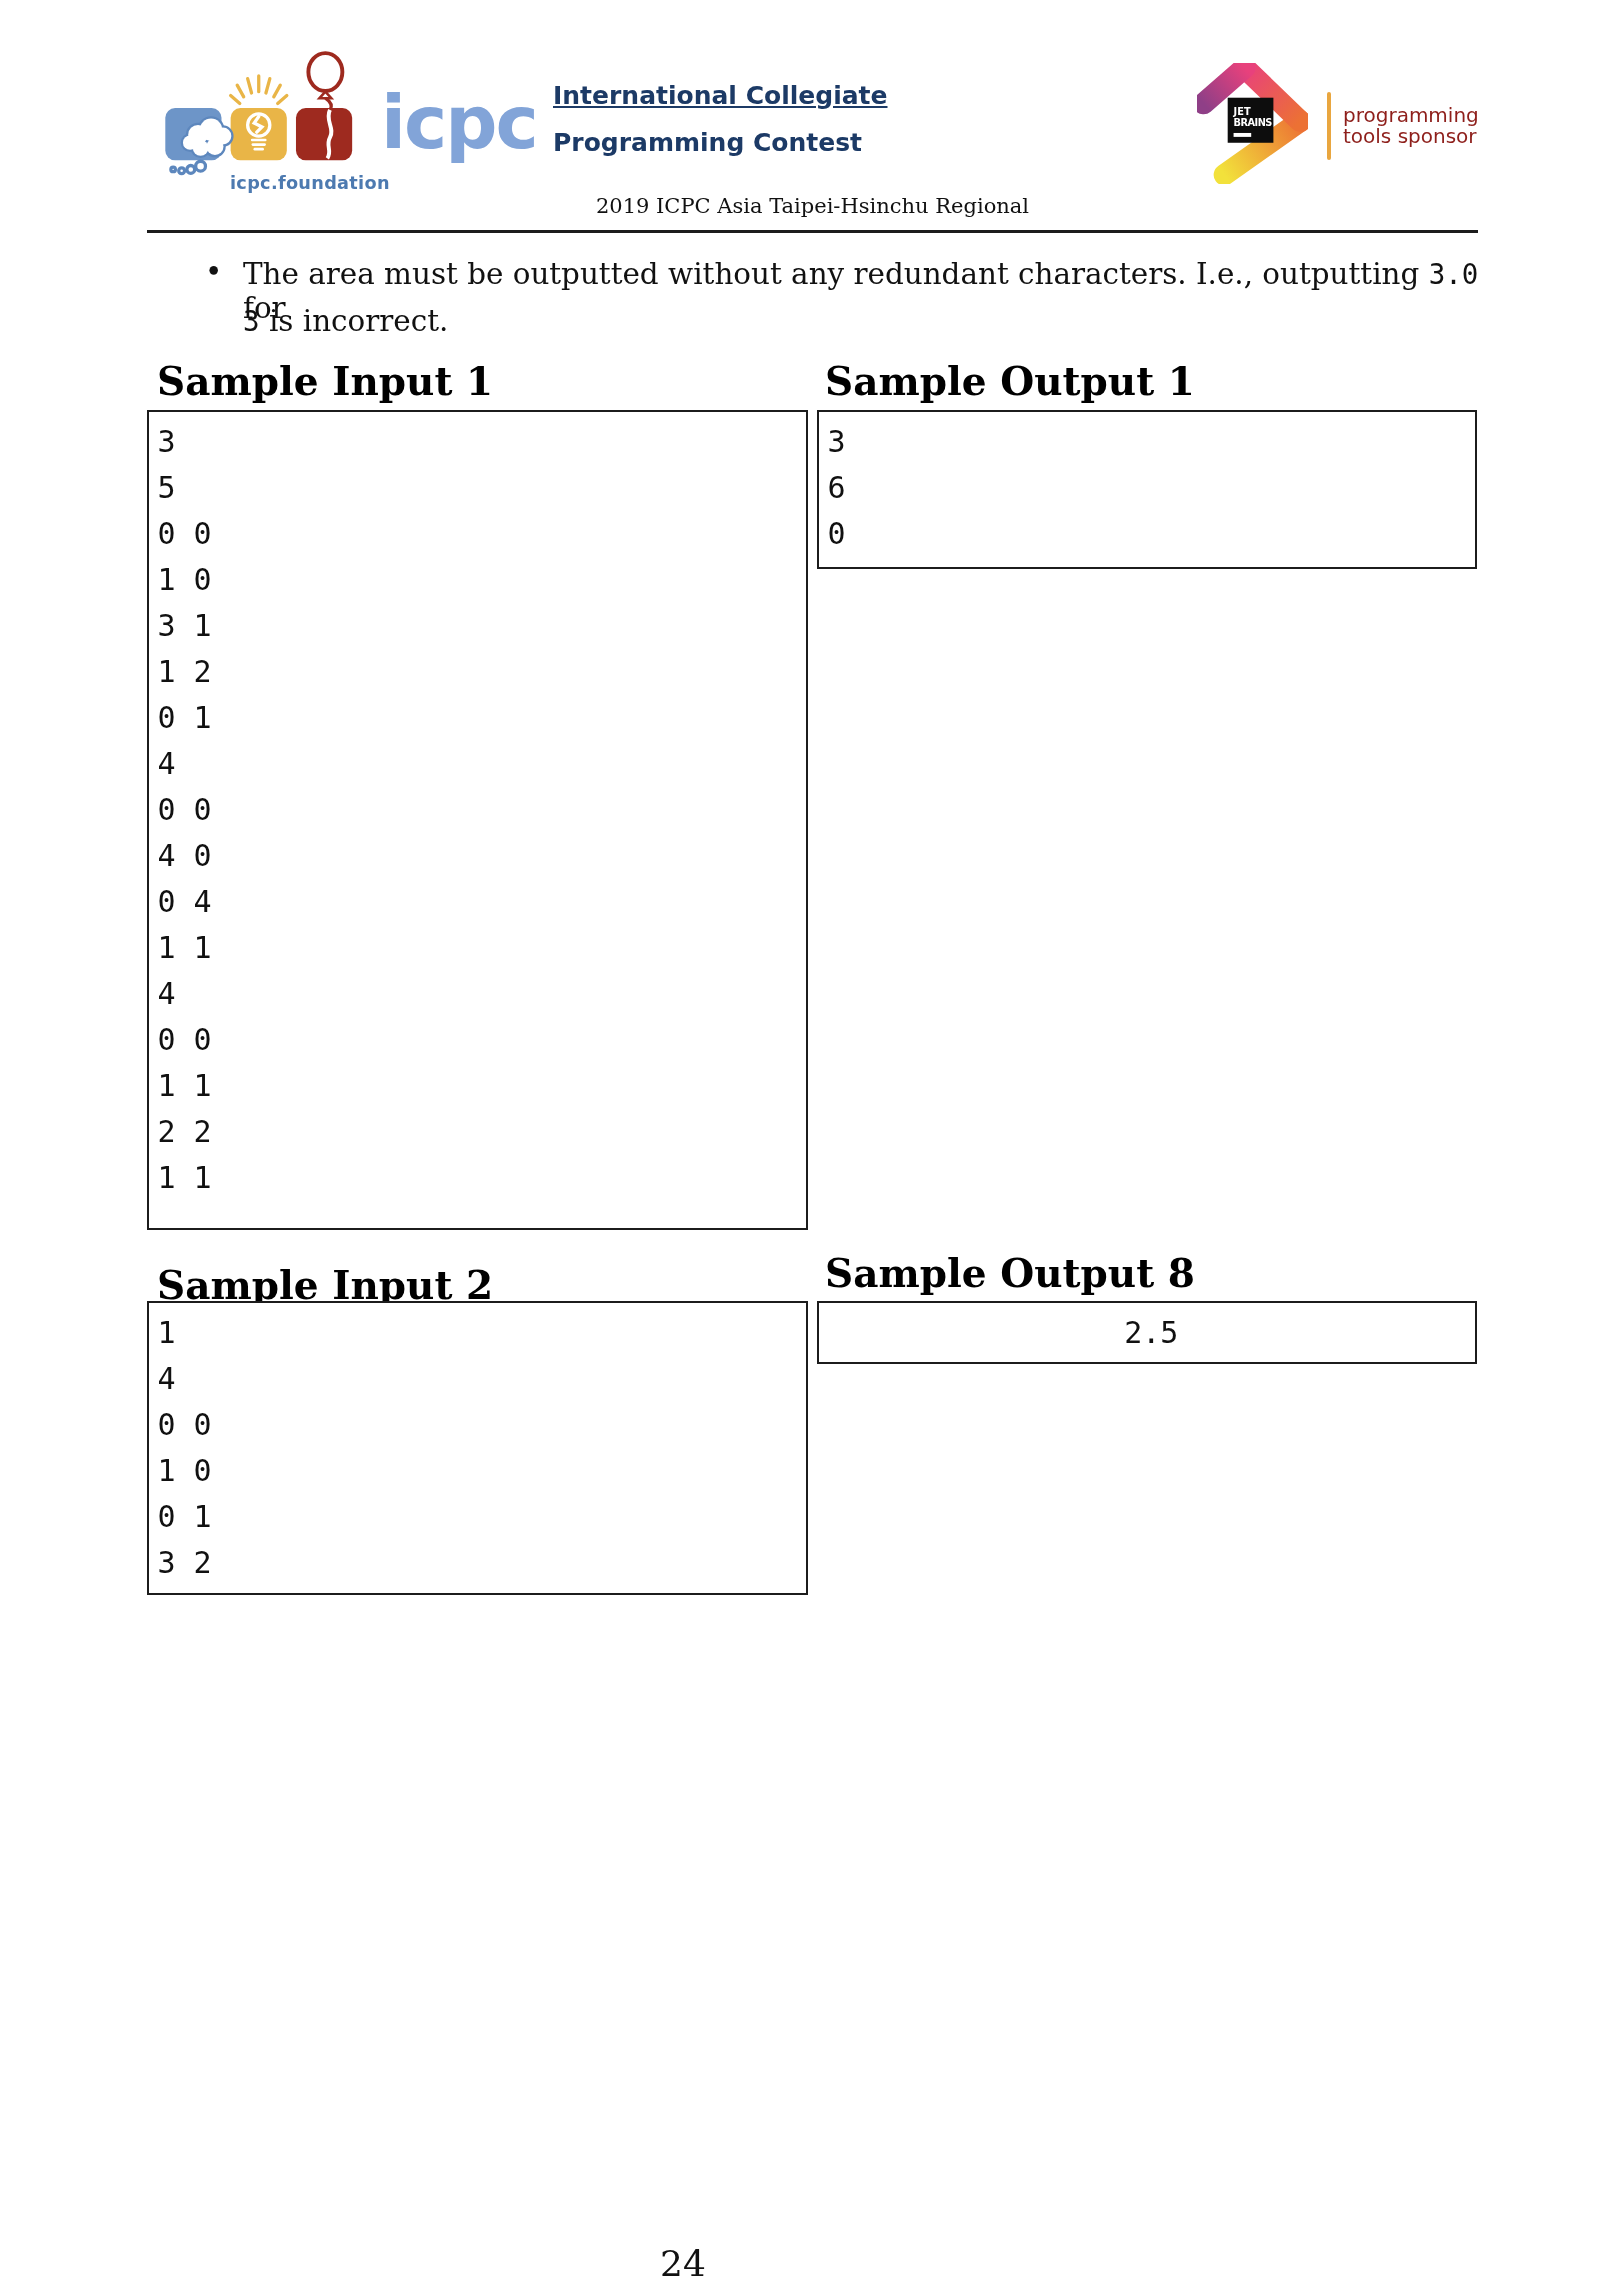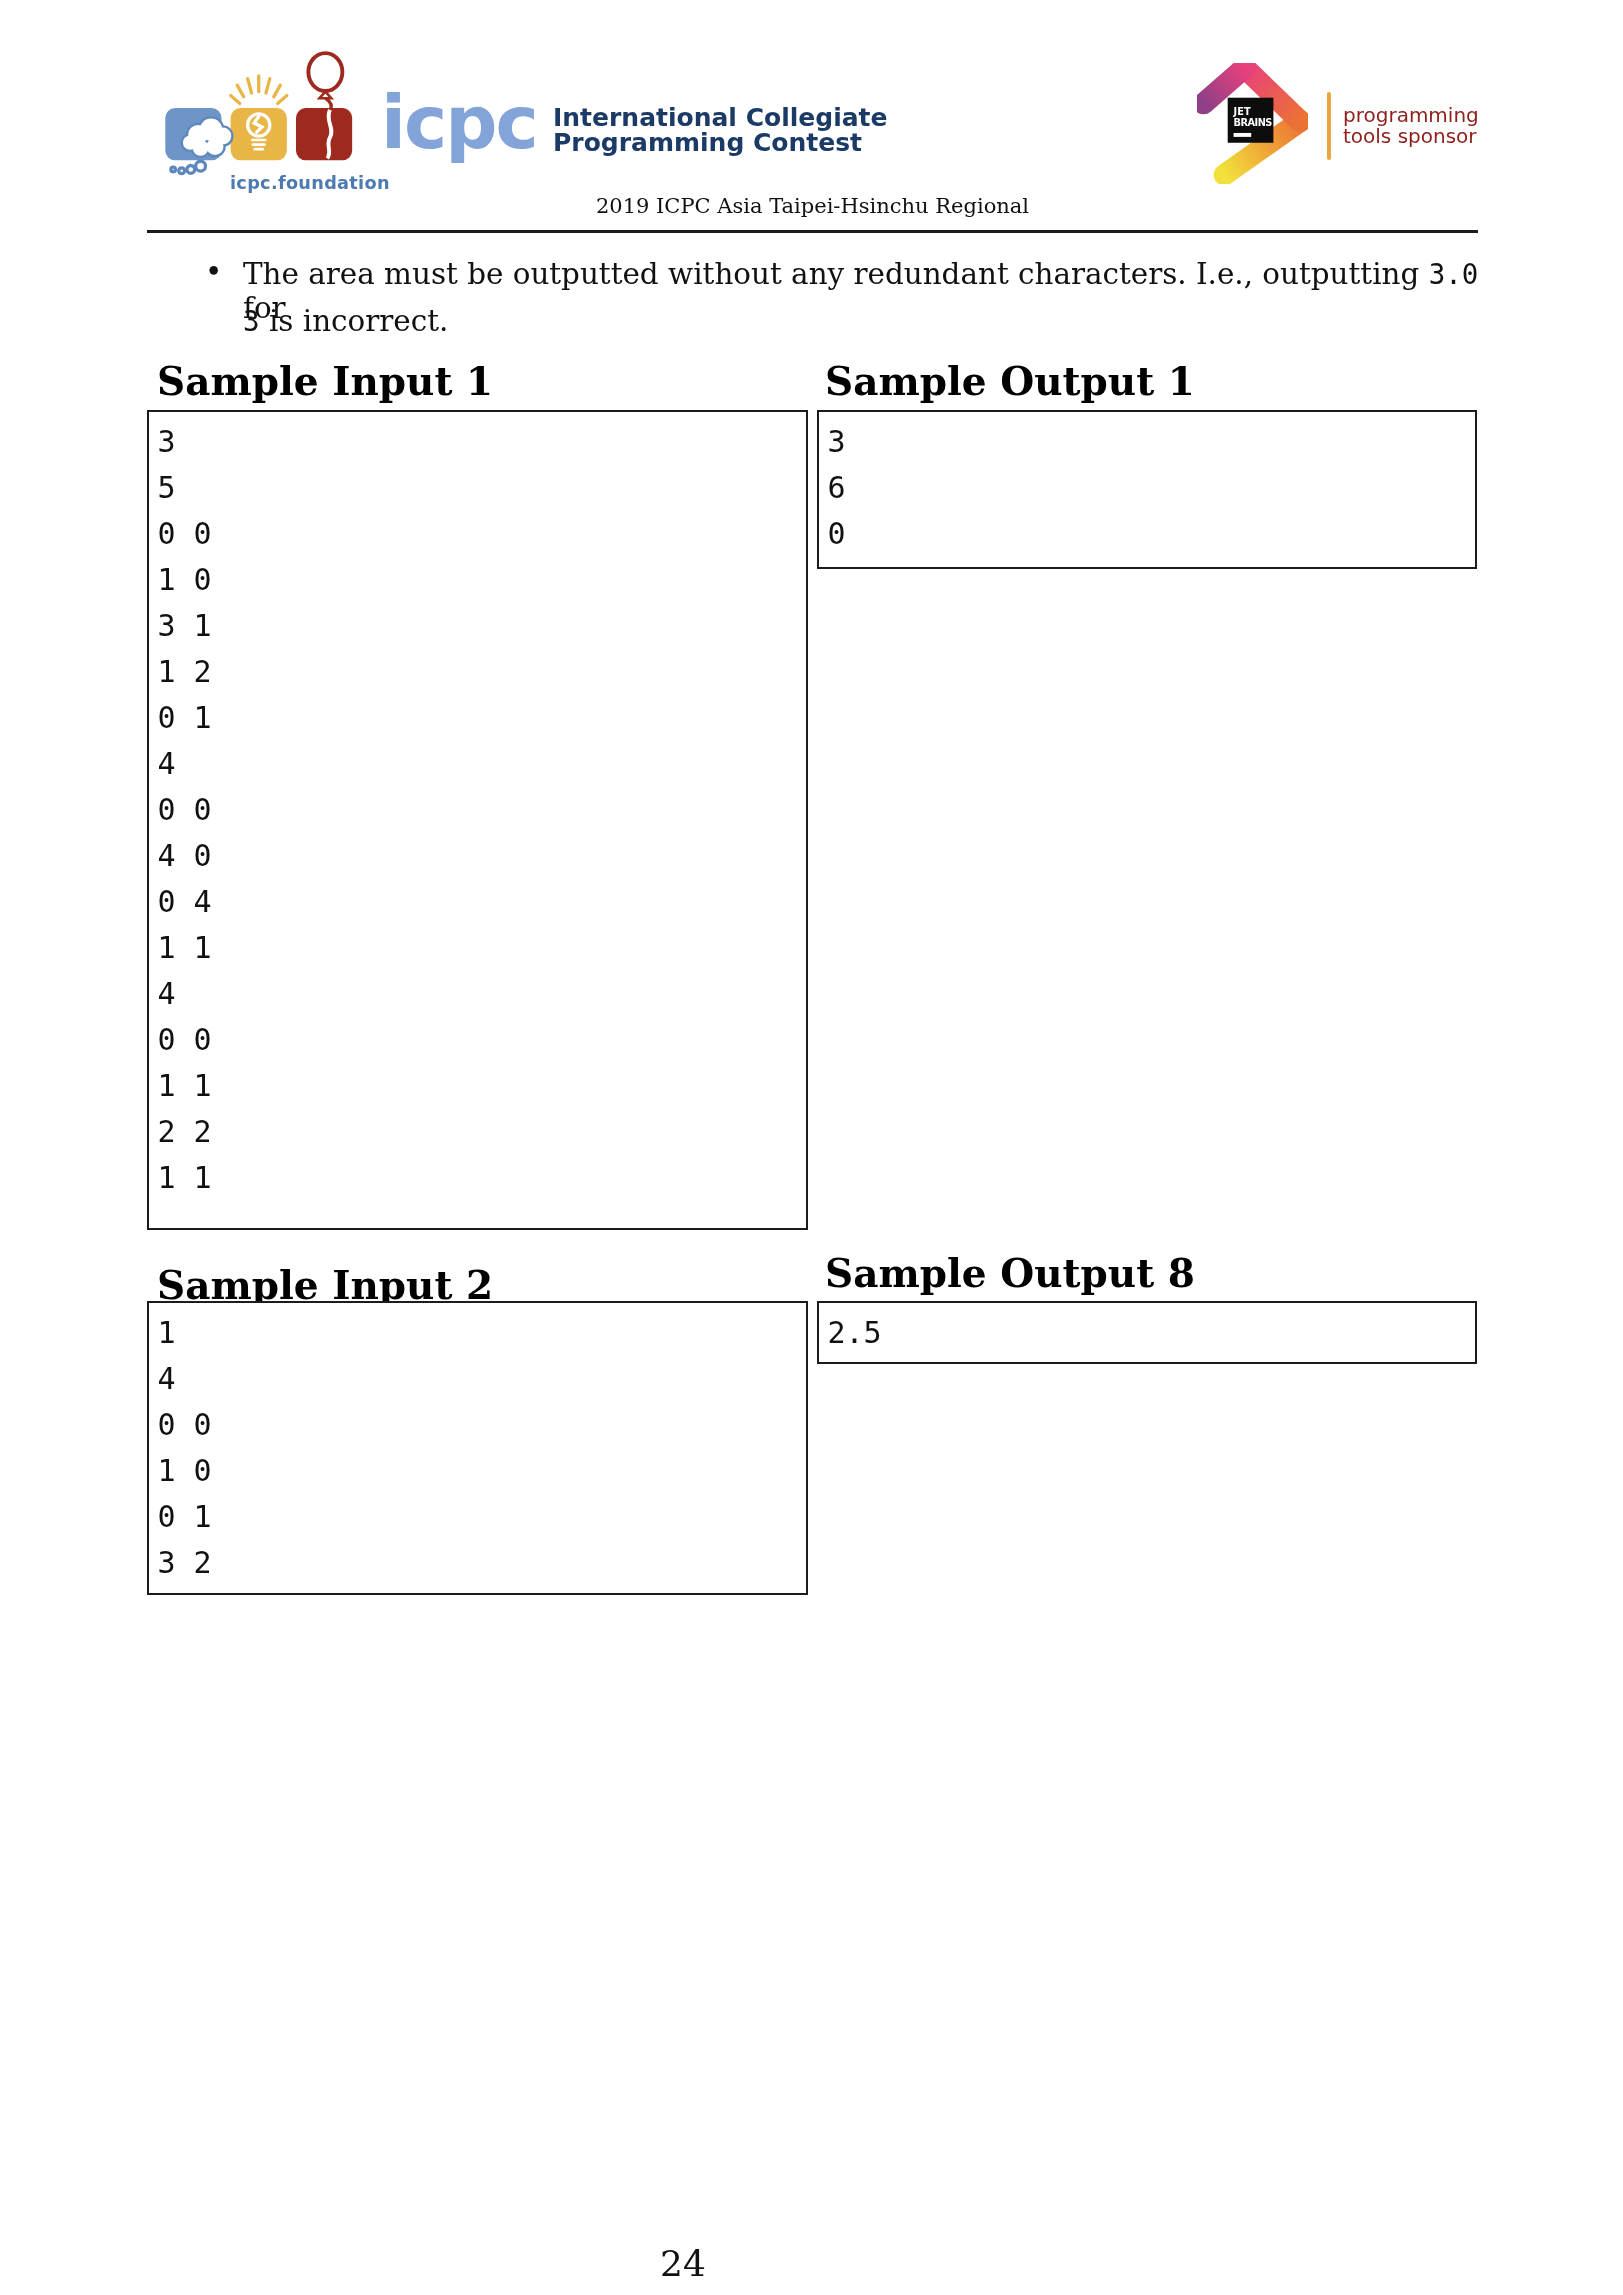--- a/index.html
+++ b/index.html
@@ -9,21 +9,21 @@
   }
   .abs { position:absolute; }
 
   
   .foundation-label { left:230px; top:173px; font-family:"DejaVu Sans",sans-serif;
     font-weight:bold; font-size:17.7px; letter-spacing:0.3px; color:#4d7ab0; }
   .wordmark { left:381px; top:86px; font-family:"DejaVu Sans",sans-serif;
     font-weight:bold; font-size:73px; letter-spacing:-2px; color:#82a4d8; line-height:73px; }
   .tagline { left:553px; font-family:"DejaVu Sans",sans-serif; font-weight:bold;
     font-size:25px; color:#1c3a66; line-height:26px; }
-  .tagline.l1 { top:105px; }
+  .tagline.l1 { top:83px;text-decoration:underline; }
   .tagline.l2 { top:130px; }
   .sponsor-bar { left:1327px; top:92px; width:3.9px; height:68px; background:#e9a63f; border-radius:2px; }
   .sponsor-text { left:1343px; font-family:"DejaVu Sans",sans-serif; font-size:20px;
     color:#8e1f1b; line-height:21.6px; }
   .sponsor-text.l1 { top:105px; }
   .sponsor-text.l2 { top:126px; }
 
   .contest-title { left:147px; top:194px; width:1331px; text-align:center;
     font-size:21px; color:#111; }
   .header-rule { left:147px; top:230px; width:1331px; height:2.6px; background:#1c1c1c; }
@@ -41,21 +41,21 @@
   .sh-out1 { left:825px; top:361px; }
   .sh-in2 { left:157px; top:1253px;margin-top:12px; }
   .sh-out2 { left:825px; top:1253px; }
 
   .code-box { border:2.6px solid #1c1c1c; background:#fff; box-sizing:border-box;
     padding:6.5px 0 0 8.5px; font-family:"DejaVu Sans Mono", monospace;
     font-size:30px; line-height:46px; white-space:pre; overflow:hidden; color:#111; }
   .cb-in1 { left:147px; top:410px; width:661px; height:820px; }
   .cb-out1 { left:817px; top:410px; width:660px; height:159px; }
   .cb-in2 { left:147px; top:1301px; width:661px; height:294px; }
-  .cb-out2 { left:817px; top:1301px; width:660px; height:63px; }
+  .cb-out2 { left:817px; top:1301px; width:660px; height:63px;text-align:center; }
 
   .page-number { left:0; top:2243px; width:1366px; text-align:center; font-size:36px; }
 </style>
 </head>
 <body>
 
 <div class="page">
 
   <svg class="abs" style="left:164px; top:51px;" width="196" height="131" viewBox="0 0 300 200">
 

